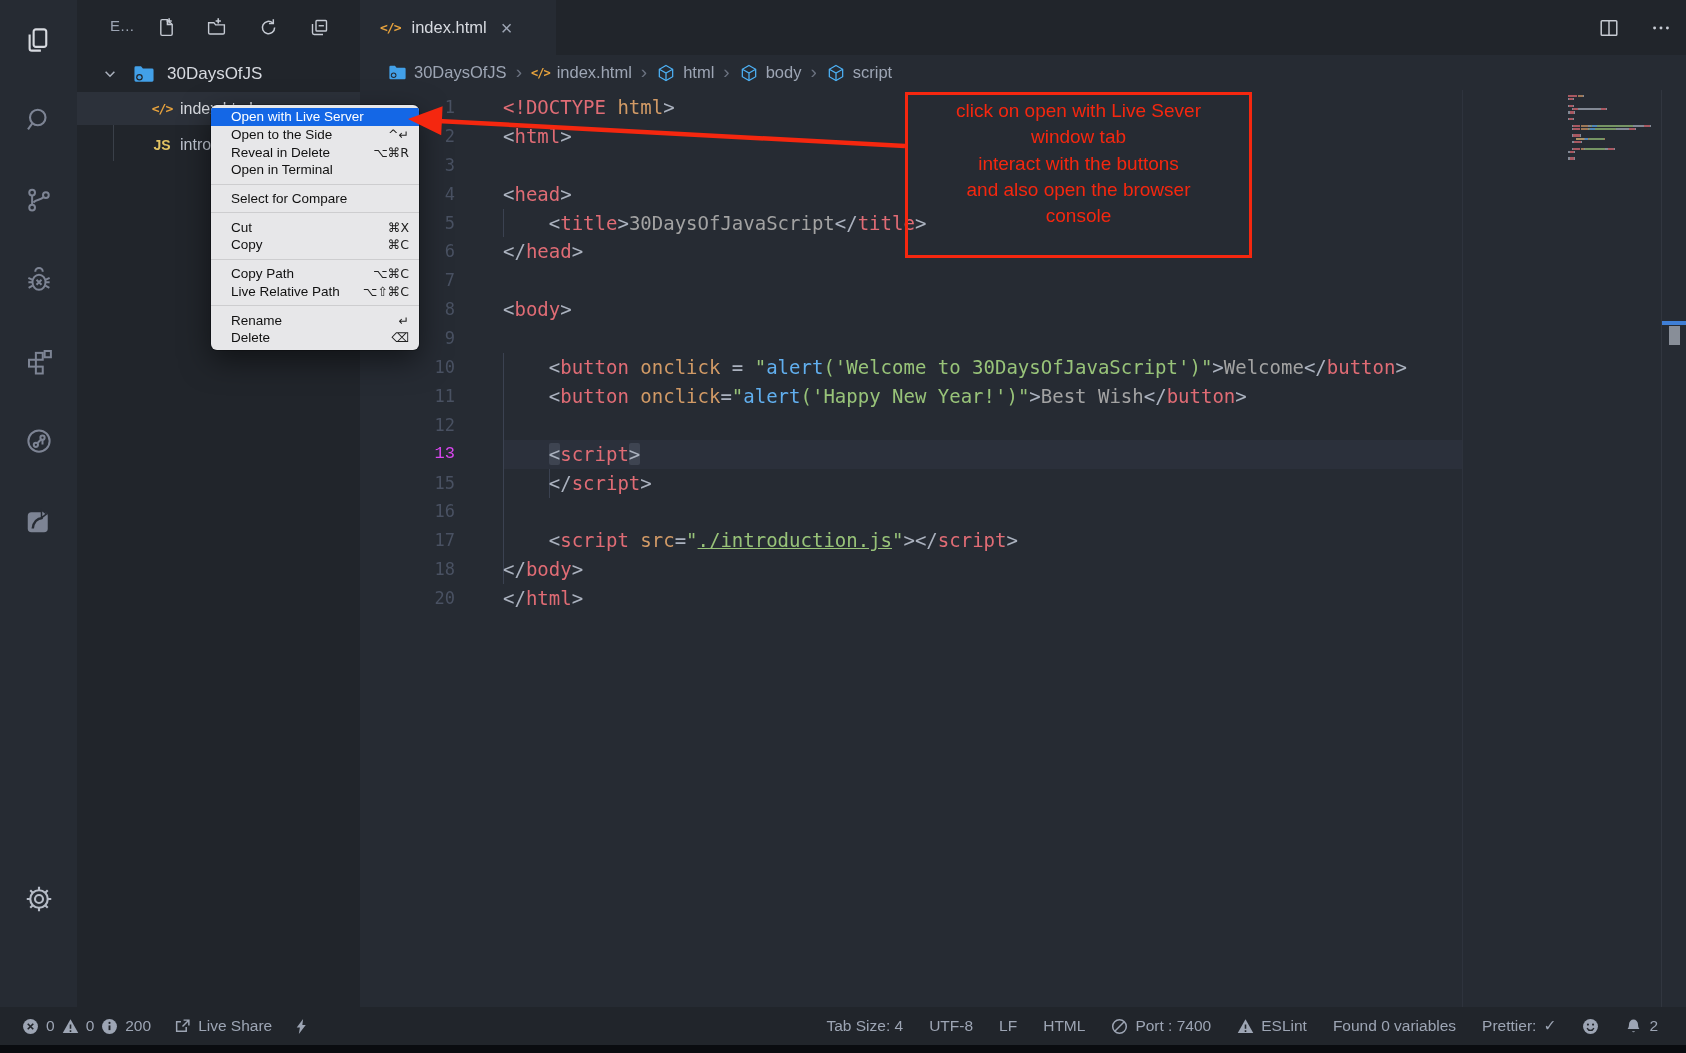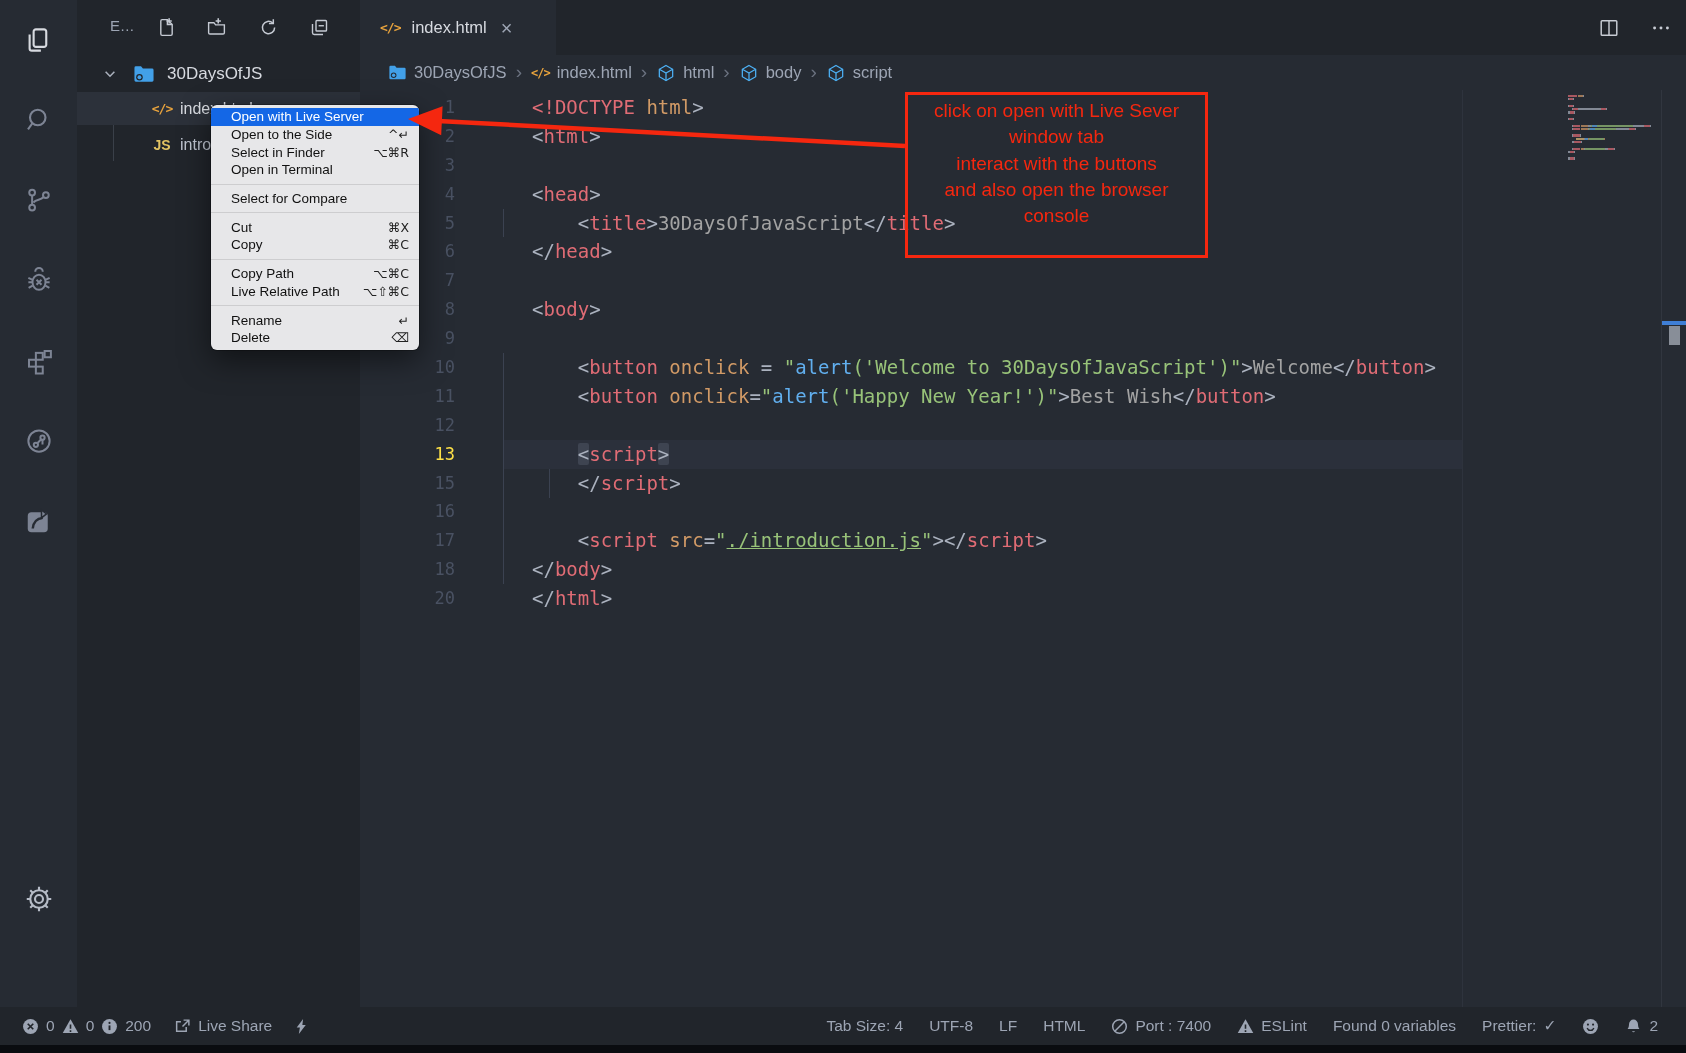--- a/index.html
+++ b/index.html
@@ -39,23 +39,23 @@
   .ed-action{position:absolute;top:13px;width:30px;height:30px;color:#c8ccd4;display:flex;align-items:center;justify-content:center;cursor:pointer;}
   .breadcrumbs{position:absolute;left:360px;top:55px;right:0;height:35px;background:#262b33;display:flex;align-items:center;padding-left:28px;box-sizing:border-box;}
   .bc-item{display:flex;align-items:center;gap:7px;color:#9da5b4;font-size:16.5px;cursor:pointer;}
   .bc-sep{color:#6b7280;font-size:19px;margin:0 9px 2px 9px;}
   .bc-codeicon{font-family:"DejaVu Sans Mono",monospace;font-weight:bold;font-size:12px;letter-spacing:-1px;color:#e8a33d;}
 
   
   .code-region{position:absolute;left:360px;top:93px;right:0;}
   .code-line{position:relative;height:28.9px;line-height:28.9px;font-family:"DejaVu Sans Mono",monospace;font-size:19px;}
   .ln{position:absolute;left:0;width:95px;text-align:right;color:#495162;font-size:17px;z-index:1;}
-  .code-line.current .ln{color:#fde047;}
+  .code-line.current .ln{color:#d946ef;font-family:Liberation Mono, monospace;}
   .code-line.current::before{content:"";position:absolute;left:143px;width:959px;top:0;height:100%;background:#2b303b;z-index:0;}
-  .ct{position:absolute;left:143px;white-space:pre;z-index:1;color:#abb2bf;margin-left:29px;}
+  .ct{position:absolute;left:143px;white-space:pre;z-index:1;color:#abb2bf;}
   .ct .punc{color:#abb2bf}
   .ct .tag{color:var(--tag)}
   .ct .attr{color:var(--attr)}
   .ct .str{color:var(--str)}
   .ct .fn{color:var(--fn)}
   .ct .obj{color:var(--obj)}
   .ct .text{color:#a3a3a3}
   .ct .link{text-decoration:underline}
   .ct .hl{background:#3e4451;border-radius:2px}
   .indent-guide{position:absolute;width:1px;background:#3b4251;}
@@ -75,21 +75,21 @@
   .context-menu{position:absolute;left:211px;top:105px;width:208px;background:#e7e7e9;border-radius:6px;overflow:hidden;
       box-shadow:0 10px 30px rgba(0,0,0,.5),0 0 0 1px rgba(0,0,0,.25);padding:3px 0;z-index:50;}
   .menu-item{height:17.7px;display:flex;align-items:center;font-size:13.5px;color:#111;padding:0 10px 0 20px;cursor:pointer;}
   .menu-item .mi-label{flex:1;white-space:nowrap;}
   .menu-item .mi-key{font-family:"DejaVu Sans",sans-serif;font-size:12.5px;color:#222;}
   .menu-item.hl{background:var(--menu_highlight);color:#fff;}
   .menu-item.hl .mi-key{color:#fff;}
   .menu-sep{height:1px;background:#cdcdcf;margin:5px 0;}
 
   
-  .annotation{position:absolute;left:905px;top:92px;width:303px;height:166px;border:3px solid var(--annotation_red);
+  .annotation{position:absolute;left:905px;top:92px;width:347px;height:166px;border:3px solid var(--annotation_red);
       box-sizing:border-box;z-index:90;padding-top:3px;}
   .an-line{text-align:center;font-size:19px;line-height:26.3px;color:var(--annotation_red);}
   .arrow-svg{position:absolute;left:0;top:0;z-index:110;pointer-events:none;}
 
   
   .statusbar{position:absolute;left:0;top:1007px;width:1686px;height:38px;background:#21252b;color:#9da5b4;font-size:15.5px;}
   .sb-left{position:absolute;left:22px;top:0;height:38px;display:flex;align-items:center;gap:7px;}
   .sb-right{position:absolute;right:28px;top:0;height:38px;display:flex;align-items:center;gap:26px;}
   .st-item{display:flex;align-items:center;gap:7px;cursor:pointer;white-space:nowrap;}
   .st-item svg{width:17px;height:17px;}
@@ -388,21 +388,21 @@
   <div class="context-menu">
       <div class="menu-item hl">
         <span class="mi-label">Open with Live Server</span>
         <span class="mi-key"></span>
       </div>
       <div class="menu-item">
         <span class="mi-label">Open to the Side</span>
         <span class="mi-key">^↵</span>
       </div>
       <div class="menu-item">
-        <span class="mi-label">Select in Finder</span>
+        <span class="mi-label">Reveal in Delete</span>
         <span class="mi-key">⌥⌘R</span>
       </div>
       <div class="menu-item">
         <span class="mi-label">Open in Terminal</span>
         <span class="mi-key"></span>
       </div>
       <div class="menu-sep"></div>
       <div class="menu-item">
         <span class="mi-label">Select for Compare</span>
         <span class="mi-key"></span>

